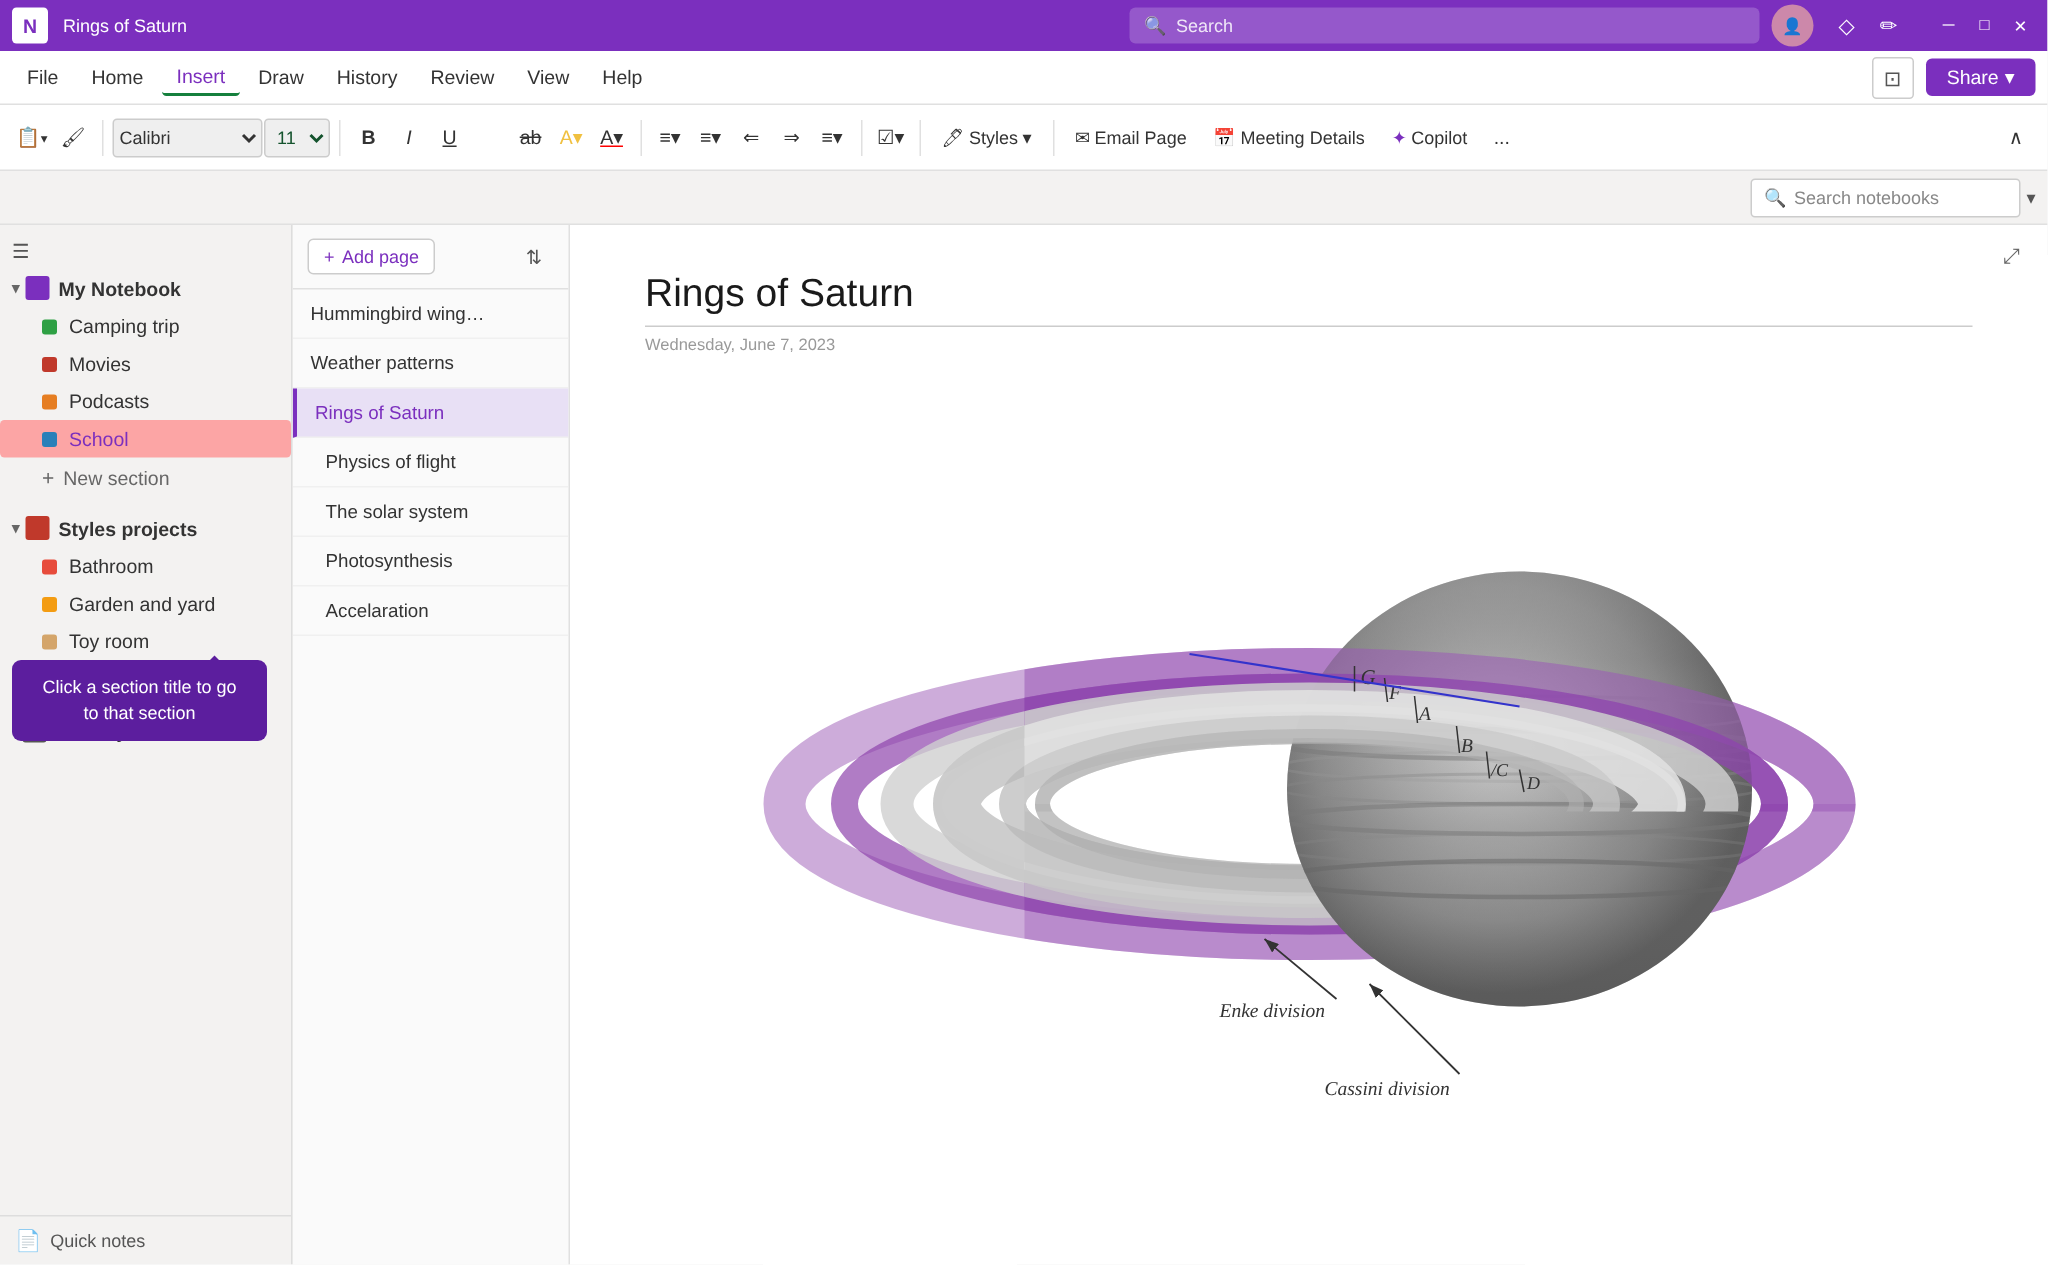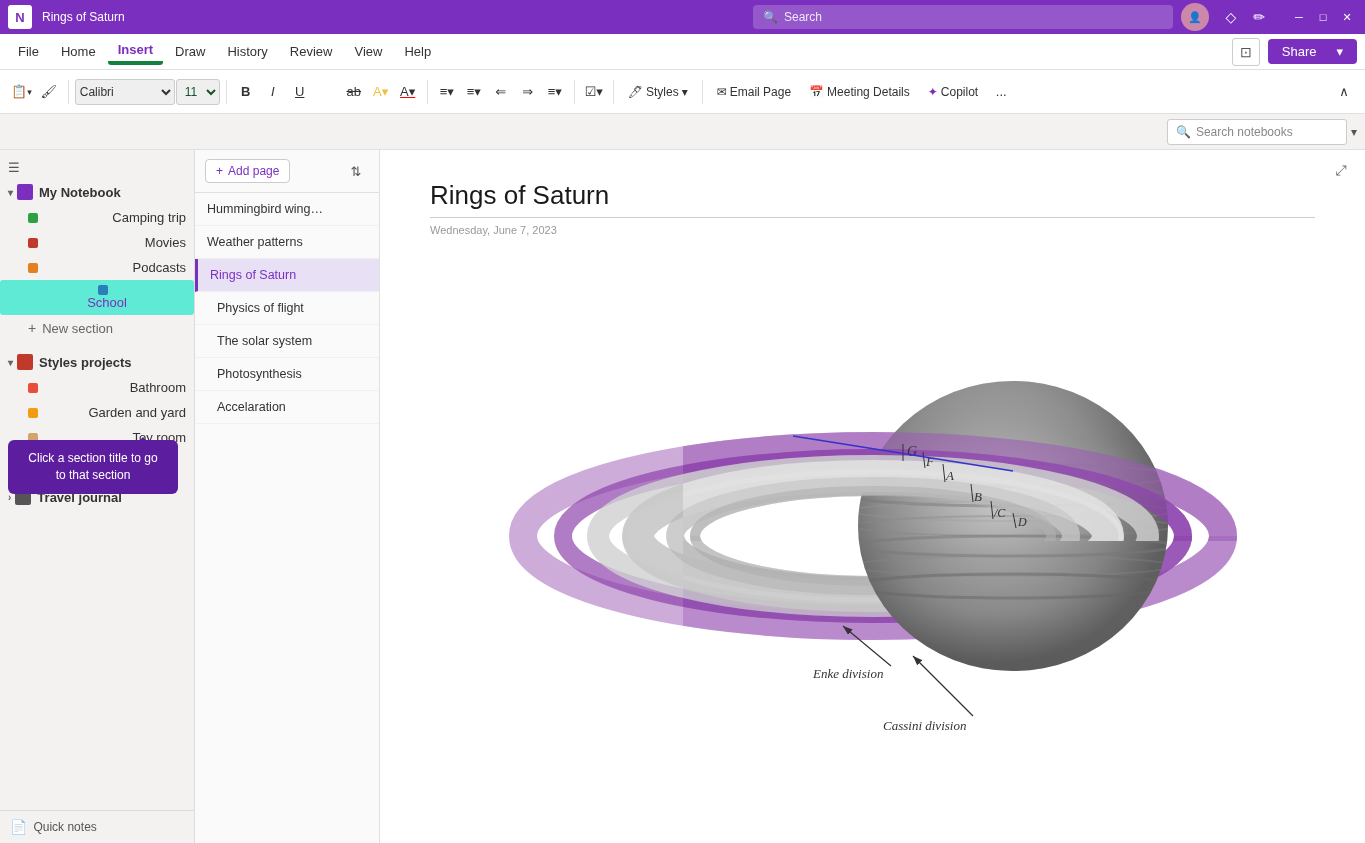--- a/index.html
+++ b/index.html
@@ -69,31 +69,31 @@
       border-bottom: 1px solid #e0e0e0;
       gap: 2px;
     }
     .menu-item {
       padding: 4px 10px;
       font-size: 13px;
       cursor: pointer;
       border-radius: 3px;
       color: #333;
     }
-    .menu-item.active { border-bottom: 4px solid #15803d; color: #7B2FBE; font-weight: 700; }
+    .menu-item.active { border-bottom: 2px solid #15803d; color: #7B2FBE; font-weight: 400; }
     #menubar .spacer { flex: 1; }
     .share-btn {
       background: #7B2FBE;
       color: white;
       border: none;
       border-radius: 4px;
       padding: 5px 14px;
       font-size: 13px;
       cursor: pointer;
-      display: flex; align-items: center; gap: 20px;
+      display: flex; align-items: center; gap: 4px;
     }
     .immersive-btn {
       width: 28px; height: 28px;
       border: 1px solid #ccc;
       border-radius: 3px;
       display: flex; align-items: center; justify-content: center;
       cursor: pointer; margin-right: 6px;
       font-size: 14px; color: #555;
     }
 
@@ -204,23 +204,22 @@
     .notebook-header .chevron {
       margin-right: 4px; font-size: 10px; color: #666;
     }
     .section-item {
       display: flex; align-items: center;
       padding: 5px 8px 5px 28px;
       cursor: pointer;
       border-radius: 3px;
       font-size: 13px;
       color: #333;
-      justify-content: space-between;
-    }
-    .section-item.active { background: #5eead4; color: #7B2FBE; font-weight: 500; flex-direction: column; }
+    }
+    .section-item.active { background: #fca5a5; color: #7B2FBE; font-weight: 500; }
     .section-dot {
       width: 10px; height: 10px;
       border-radius: 2px;
       margin-right: 8px;
       flex-shrink: 0;
     }
     .new-section {
       display: flex; align-items: center;
       padding: 5px 8px 5px 28px;
       cursor: pointer;

